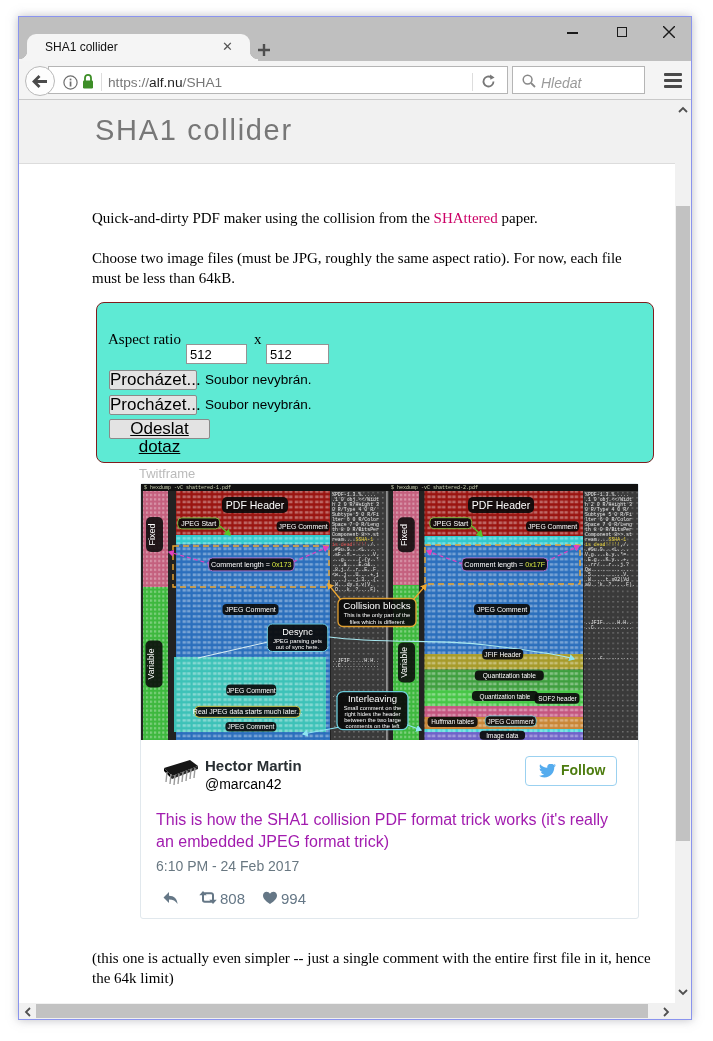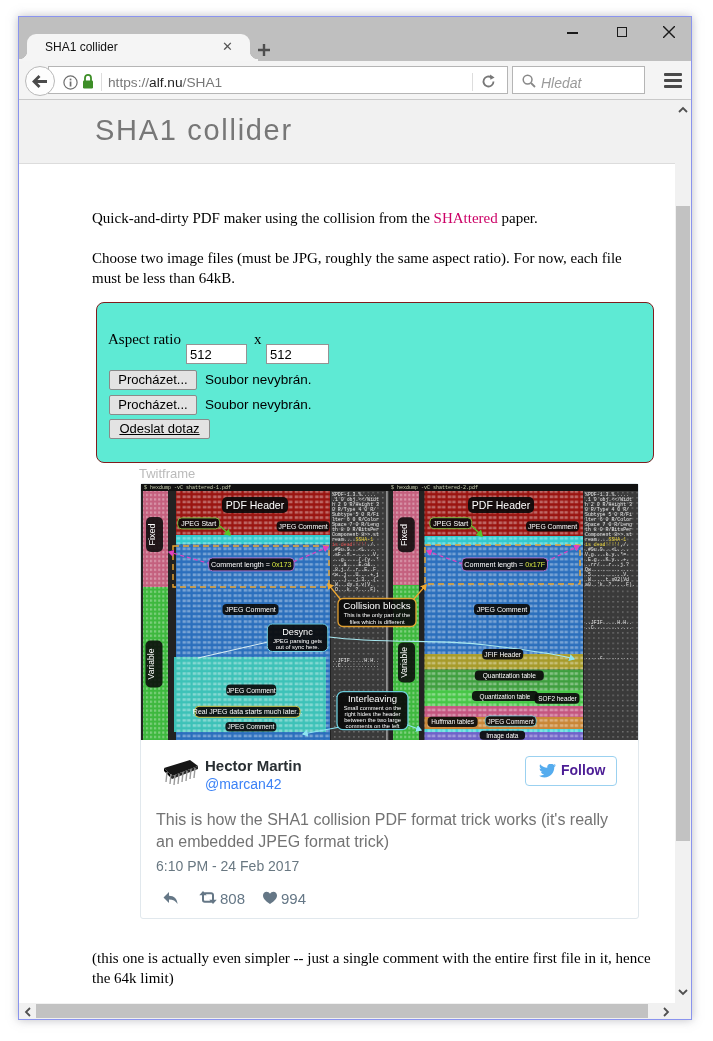--- a/index.html
+++ b/index.html
@@ -35,37 +35,37 @@
              color:#777;letter-spacing:1.7px;}
   .para{position:absolute;font-family:"Liberation Serif",serif;font-size:15px;color:#000;
         line-height:20px;width:562px;}
   a.sh{color:#cc0066;text-decoration:none;}
   
   #formbox{position:absolute;left:77px;top:202px;width:558px;height:161px;background:#5eead4;
            border:1px solid #7f1d1d;border-radius:8px;box-sizing:border-box;}
   .tin{position:absolute;background:#fff;border:1px solid #949494;box-sizing:border-box;
        font-size:13px;font-family:"Liberation Sans",sans-serif;padding:0 3px;color:#000;height:20px;margin-top:13px;}
   .btn{position:absolute;background:#e3e3e3;border:1px solid #8a8a8a;border-radius:2px;
-       font-size:13px;color:#000;text-align:center;line-height:18px;box-sizing:border-box;height:20px;}
+       font-size:17px;color:#000;text-align:center;line-height:18px;box-sizing:border-box;height:20px;}
   .flabel{position:absolute;font-size:13.5px;color:#000;}
   
   #vscroll{position:absolute;left:656px;top:83px;width:16px;height:903px;background:#f1f1f1;}
   #vthumb{position:absolute;left:1px;top:106px;width:14px;height:635px;background:#c2c2c2;}
   #hscroll{position:absolute;left:0;top:986px;width:656px;height:16px;background:#f1f1f1;}
   #hthumb{position:absolute;left:17px;top:1px;width:612px;height:14px;background:#c2c2c2;}
   .sarrow{position:absolute;color:#505050;font-weight:bold;}
   
   #tweet{position:absolute;left:121px;top:383px;width:497px;height:434px;background:#fff;
          border:1px solid #e1e8ed;border-radius:3px;}
   #twimg{position:absolute;left:0px;top:0px;width:497px;height:256px;}
   .twname{position:absolute;left:64px;top:273px;font-size:15px;font-weight:bold;color:#292f33;}
-  .twhandle{position:absolute;left:64px;top:292px;font-size:14px;color:#3b82f6;}
+  .twhandle{position:absolute;left:64px;top:292px;font-size:14px;color:#000000;}
   #follow{position:absolute;left:384px;top:272px;width:90px;height:28px;border:1px solid #9bd1f0;
-          border-radius:4px;color:#4c1d95;font-weight:bold;font-size:14px;background:#fff;}
-  .twtext{position:absolute;left:15px;top:325px;width:462px;font-size:16px;color:#737373;
+          border-radius:4px;color:#4d7c0f;font-weight:bold;font-size:14px;background:#fff;}
+  .twtext{position:absolute;left:15px;top:325px;width:462px;font-size:16px;color:#a21caf;
           line-height:22px;}
   .twdate{position:absolute;left:15px;top:374px;font-size:14px;color:#697882;}
   .twicons{position:absolute;left:0px;top:406px;width:497px;height:16px;color:#657786;font-size:15px;text-align:right;}
 </style>
 </head>
 <body>
 
 <div id="win">
 
   <div id="chrome">

